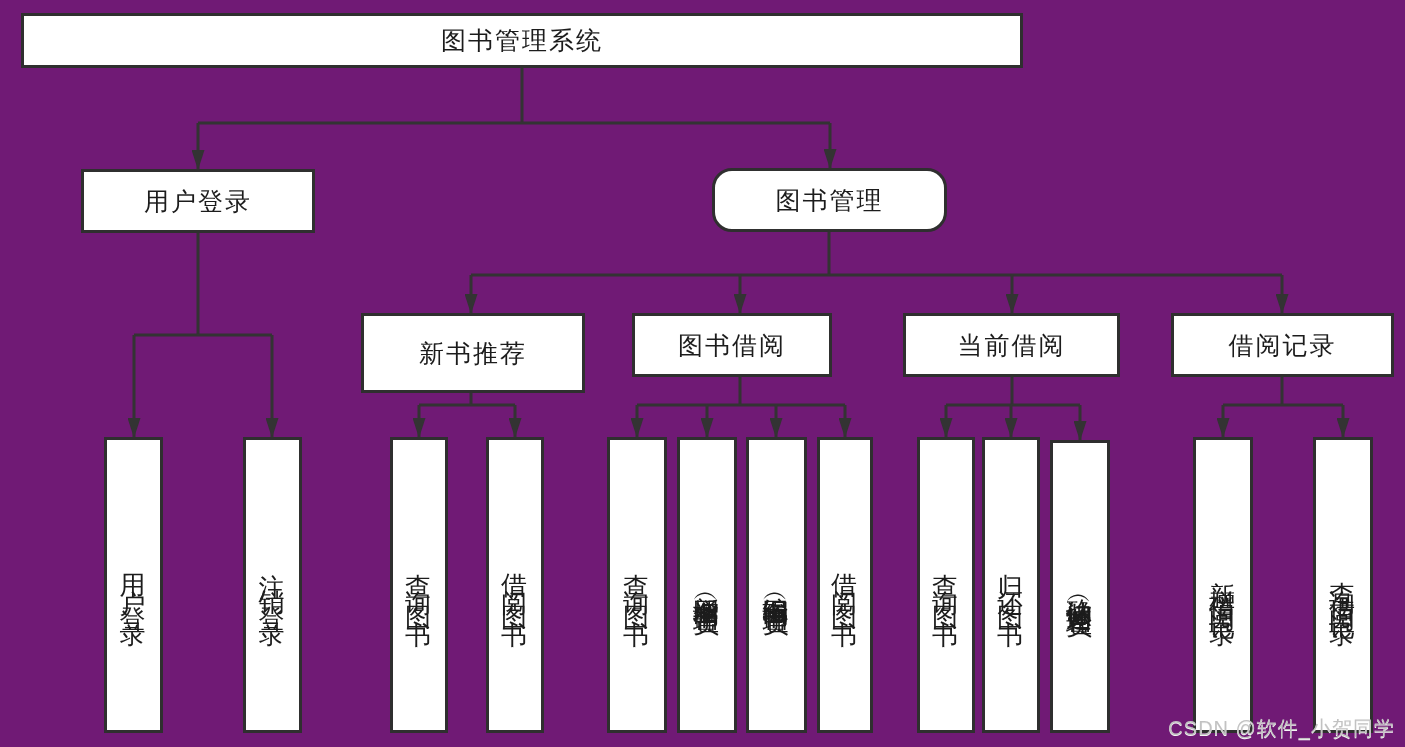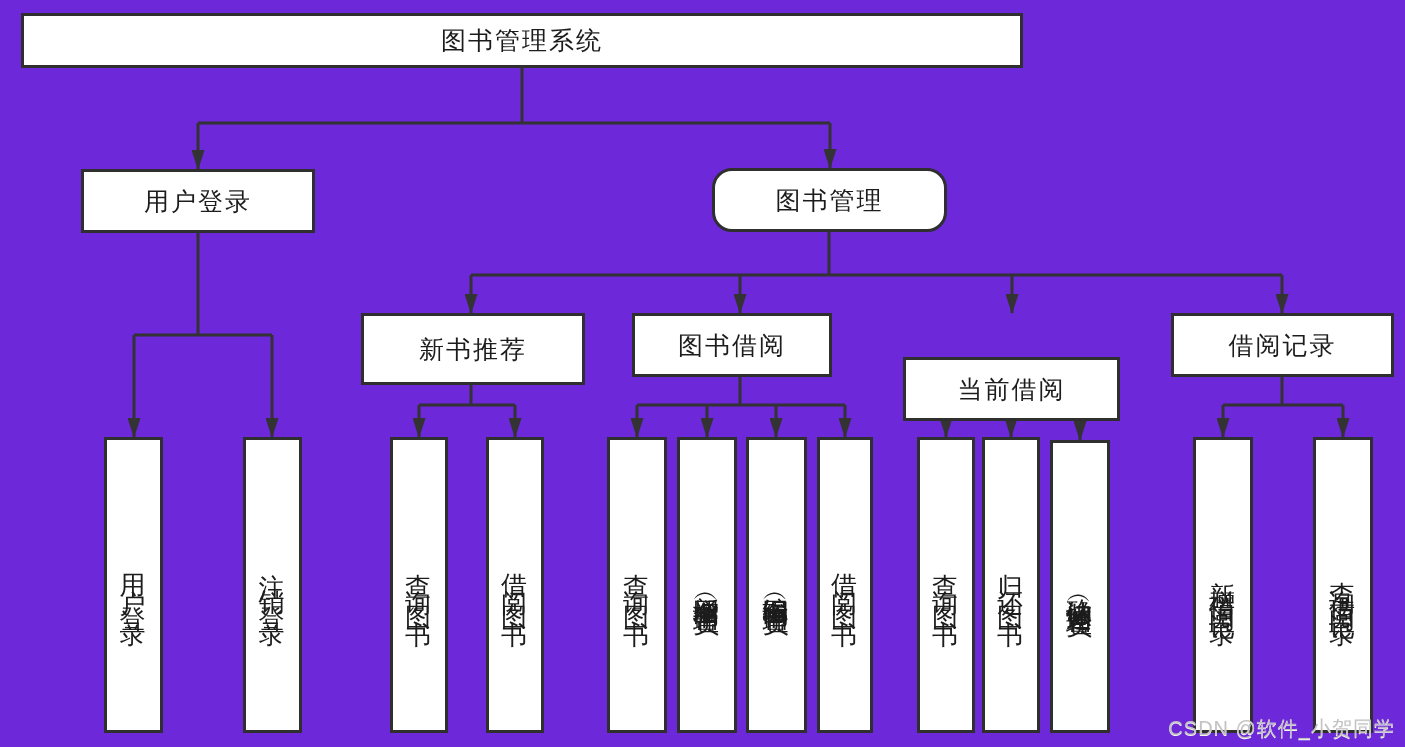--- a/index.html
+++ b/index.html
@@ -1,18 +1,18 @@
 <!DOCTYPE html>
 <html><head>
 <meta charset="utf-8">
 <style>
   html,body{margin:0;padding:0;background:#ffffff;}
   body{font-family:"Liberation Sans",sans-serif;}
   .canvas{
-    position:relative;width:1405px;height:747px;background:#6d28d9;overflow:hidden;
+    position:relative;width:1405px;height:747px;background:#701a75;overflow:hidden;
   }
   .wires{position:absolute;left:0;top:0;width:1405px;height:747px;pointer-events:none;}
   .wires path{stroke:#333333;stroke-width:3;fill:none;}
   .node{
     position:absolute;box-sizing:border-box;border:3px solid #2f2f2f;background:#ffffff;
     display:flex;align-items:center;justify-content:center;
     color:#1c1c1c;
   }
   .h-node{font-size:25px;letter-spacing:2px;}
   .v-node{
@@ -80,23 +80,23 @@
     <path d="M1223 405 H1343"></path>
     <path d="M1223 405 V437" marker-end="url(#arrow)"></path>
     <path d="M1343 405 V437" marker-end="url(#arrow)"></path>
   </svg>
 
   <div class="node h-node" style="left:21px;top:13px;width:1002px;height:55px;">图书管理系统</div>
 
   <div class="node h-node" style="left:81px;top:169px;width:234px;height:64px;">用户登录</div>
   <div class="node h-node" style="left:712px;top:168px;width:235px;height:64px;border-radius:20px;">图书管理</div>
 
-  <div class="node h-node" style="left:361px;top:313px;width:224px;height:72px;">新书推荐</div>
+  <div class="node h-node" style="left:361px;top:313px;width:224px;height:80px;">新书推荐</div>
   <div class="node h-node" style="left:632px;top:313px;width:200px;height:64px;">图书借阅</div>
-  <div class="node h-node" style="left:903px;top:313px;width:217px;height:64px;margin-top:44px;">当前借阅</div>
+  <div class="node h-node" style="left:903px;top:313px;width:217px;height:64px;">当前借阅</div>
   <div class="node h-node" style="left:1171px;top:313px;width:223px;height:64px;">借阅记录</div>
 
   <div class="node v-node sp-wide" style="left:104px;top:437px;width:59px;height:296px;">用户登录</div>
   <div class="node v-node sp-wide" style="left:243px;top:437px;width:59px;height:296px;">注销登录</div>
 
   <div class="node v-node sp-wide" style="left:390px;top:437px;width:58px;height:296px;">查询图书</div>
   <div class="node v-node sp-wide" style="left:486px;top:437px;width:58px;height:296px;">借阅图书</div>
 
   <div class="node v-node sp-wide" style="left:607px;top:437px;width:60px;height:296px;">查询图书</div>
   <div class="node v-node sp-tight" style="left:677px;top:437px;width:60px;height:296px;">新增图书（管理员）</div>

